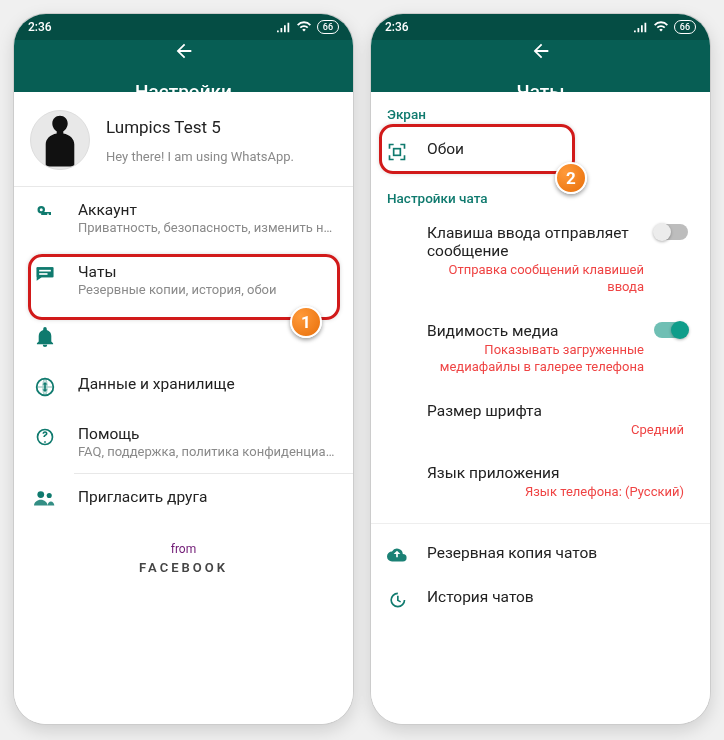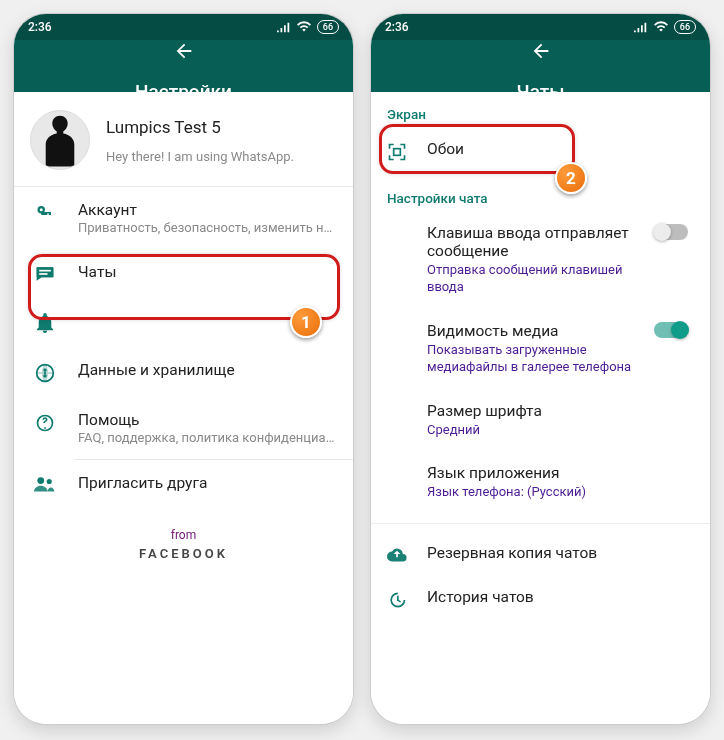--- a/index.html
+++ b/index.html
@@ -88,21 +88,21 @@
     padding: 14px 16px 6px;
   }
   .r-row {
     display:flex; align-items:flex-start;
     padding: 12px 16px 14px 16px;
   }
   .r-row .iconcol { width: 40px; display:flex; justify-content:flex-start; color:#0f7a6e; padding-top:2px; }
   .r-row.noicon .iconcol { width: 40px; }
   .r-row .texts { flex:1; padding-right: 10px; }
   .r-row .title { font-size: 15.5px; color:#222; }
-  .r-row .sub { font-size: 13px; color:#4c1d95; margin-top:2px; line-height:1.3; }
+  .r-row .sub { font-size: 13px; color:#ef4444; margin-top:2px; line-height:1.3;text-align:right; }
   .r-row .switchcol { width: 40px; display:flex; align-items:center; }
   .switch {
     width: 34px; height: 16px; border-radius: 10px; position:relative;
   }
   .switch::after {
     content:""; position:absolute; width:18px; height:18px; border-radius:50%;
     top:-1px; background:#fff; box-shadow: 0 1px 3px rgba(0,0,0,.3);
   }
   .switch.off { background:#bdbdbd; }
   .switch.off::after { left:-1px; background:#ececec; }
@@ -184,20 +184,21 @@
       <div class="iconcol">
           <svg width="20" height="18" viewBox="0 0 24 20">
             <path fill="#0f7a6e" d="M2 2h20v12H8l-6 4zM4 6h16M4 9h12" stroke="#0f7a6e" stroke-width="0"></path>
             <rect x="2" y="2" width="20" height="12" rx="1" fill="#0f7a6e"></rect>
             <rect x="5" y="5" width="14" height="2" fill="#fff"></rect>
             <rect x="5" y="9" width="10" height="2" fill="#fff"></rect>
           </svg>
         </div>
       <div class="texts">
         <div class="title">Чаты</div>
+        <div class="sub">Резервные копии, история, обои</div>
       </div>
     </div>
 
     <div class="setting-row">
       <div class="iconcol">
           <svg width="18" height="20" viewBox="0 0 20 22">
             <path fill="#0f7a6e" d="M10 22a2.5 2.5 0 002.5-2.5h-5A2.5 2.5 0 0010 22zm7-6V10a7 7 0 00-5-6.7V2a2 2 0 10-4 0v1.3A7 7 0 003 10v6l-2 2v1h18v-1z"></path>
           </svg>
         </div>
     </div>

